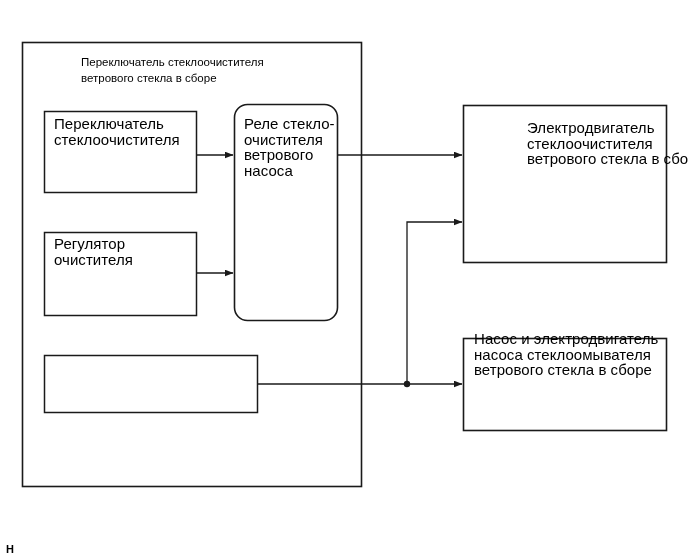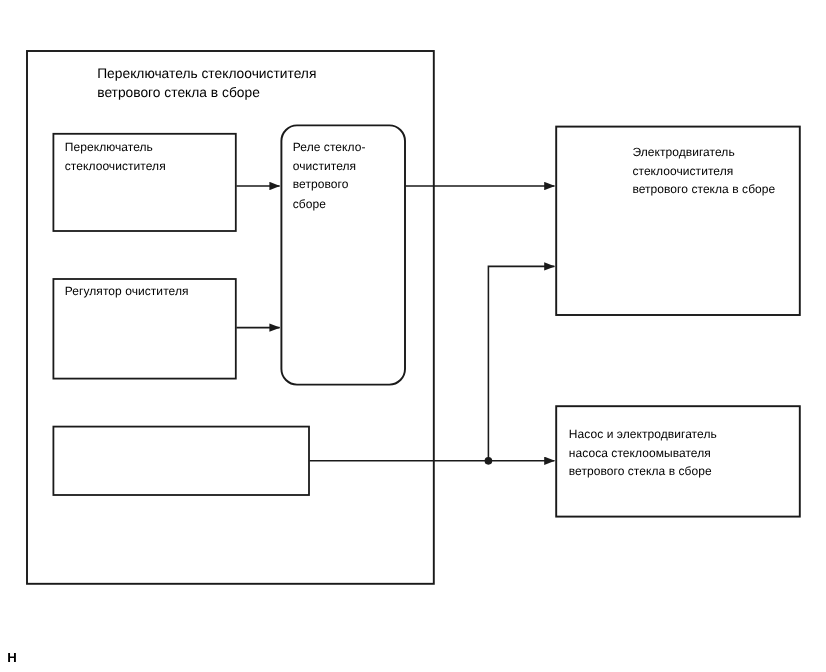--- a/index.html
+++ b/index.html
@@ -22,21 +22,21 @@
   .svg-layer {
     position: absolute;
     left: 0;
     top: 0;
     width: 688px;
     height: 560px;
   }
   .box-label {
     position: absolute;
     color: #000000;
-    font-size: 10px;
+    font-size: 15px;
     line-height: 15.5px;
     white-space: pre-line;
     letter-spacing: 0.05px;
   }
   .group-title {
     position: absolute;
     color: #000000;
     font-size: 11.5px;
     line-height: 15.5px;
     white-space: pre-line;
@@ -93,25 +93,25 @@
 
   <div class="box-label" style="left:54px; top:116px; width:140px;">Переключатель
 стеклоочистителя</div>
 
   <div class="box-label" style="left:54px; top:236px; width:140px;">Регулятор очистителя</div>
 
 
   <div class="box-label" style="left:244px; top:116px; width:92px;">Реле стекло-
 очистителя
 ветрового
-сборе</div>
+насоса</div>
 
   <div class="box-label" style="left:480px; top:120px; width:190px;margin-left:47px;">Электродвигатель
 стеклоочистителя
 ветрового стекла в сборе</div>
 
-  <div class="box-label" style="left:474px; top:355px; width:190px;">Насос и электродвигатель
+  <div class="box-label" style="left:474px; top:331px; width:190px;">Насос и электродвигатель
 насоса стеклоомывателя
 ветрового стекла в сборе</div>
 
   <div class="corner-mark" style="left:6px; top:543px;">H</div>
 
 </div>
 
 </body></html>

